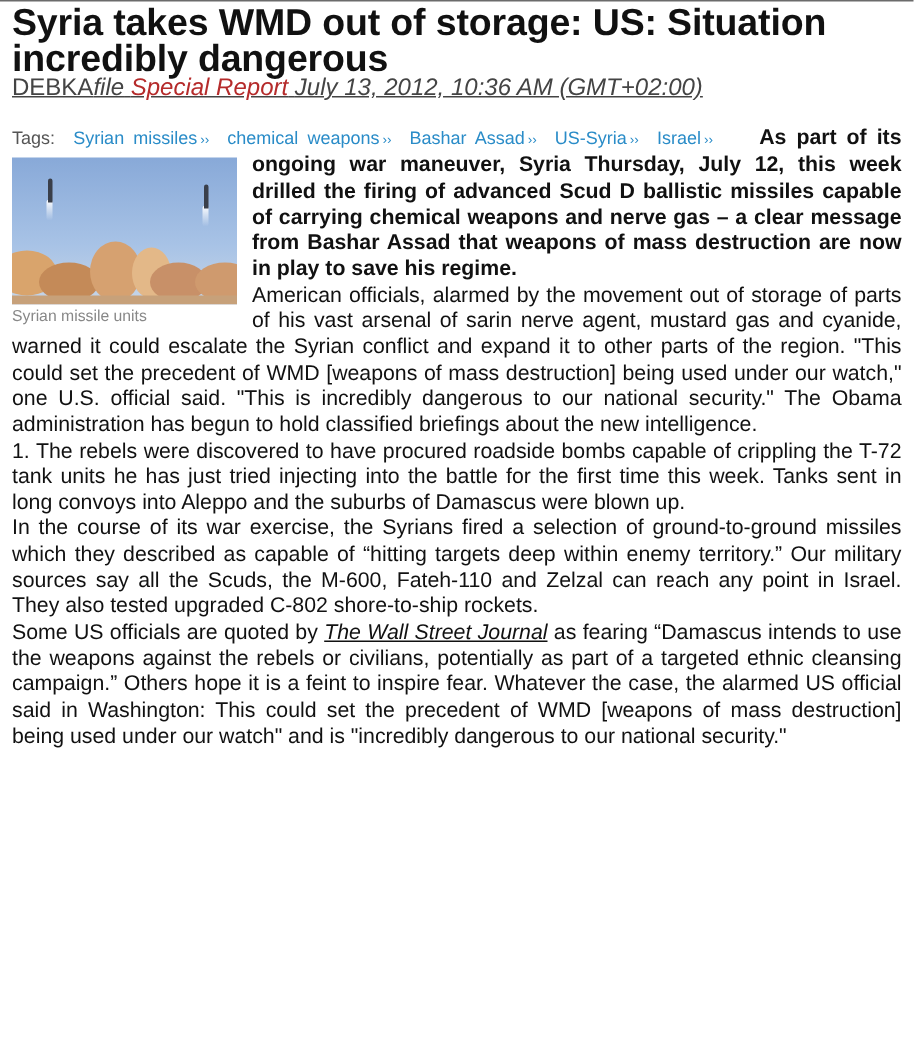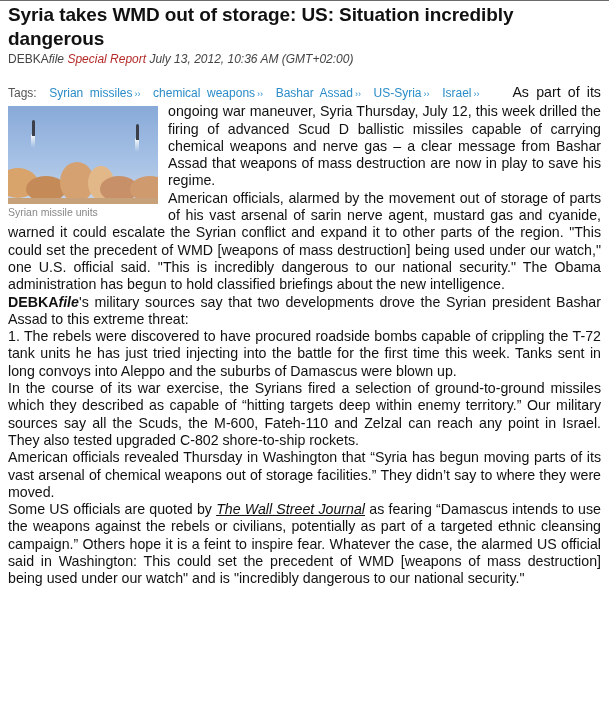--- a/index.html
+++ b/index.html
@@ -4,25 +4,25 @@
 <style>
   html, body { margin: 0; padding: 0; background: #ffffff; }
   body {
     width: 609px; height: 702px; overflow: hidden; position: relative;
     border-top: 1px solid #6b6b6b; box-sizing: border-box;
     font-family: "Liberation Sans", sans-serif; color: #111111;
   }
   .page { padding: 2px 8px 0 8px; }
   h1.title {
     margin: 0; font-family: "Liberation Sans", sans-serif;
-    font-size: 19px; line-height: 24px; font-weight: bold; color: #111;
+    font-size: 25px; line-height: 24px; font-weight: bold; color: #111;
     letter-spacing: -0.1px;
   }
   .byline {
-    font-size: 12px; line-height: 14px; color: #444; margin-top: 1px;
+    font-size: 16px; line-height: 14px; color: #444; margin-top: 1px; text-decoration: underline;
   }
   .byline .site { font-style: normal; }
   .byline .site i { font-style: italic; }
   .byline .report { color: #b52b2b; font-style: italic; }
   .byline .date { font-style: italic; color: #444; }
   .body-wrap {
     font-size: 14.2px; line-height: 17.3px; text-align: justify; margin-top: 18px;
   }
   .tags { font-size: 12px; color: #555; }
   .tags a { color: #2a8cc8; text-decoration: none; }
@@ -77,21 +77,19 @@
         <div class="smoke" style="left:18px; top:70px; width:40px; height:26px; background:#c48a58;"></div>
         <div class="smoke" style="left:52px; top:56px; width:34px; height:40px; background:#d6a170;"></div>
         <div class="smoke" style="left:80px; top:60px; width:26px; height:34px; background:#e3b888;"></div>
         <div class="smoke" style="left:92px; top:70px; width:38px; height:26px; background:#c89068;"></div>
         <div class="smoke" style="left:122px; top:70px; width:40px; height:26px; background:#cf9a6e;"></div>
         <div class="ground"></div>
       </div>
       <div class="caption">Syrian missile units</div>
     </div>
 
-    <p style="display:inline;">As part of its ongoing war maneuver, Syria Thursday, July 12, this week drilled the firing of advanced Scud D ballistic missiles capable of carrying chemical weapons and nerve gas – a clear message from Bashar Assad that weapons of mass destruction are now in play to save his regime.</p>
+    <p style="display:inline;font-weight:bold;">As part of its ongoing war maneuver, Syria Thursday, July 12, this week drilled the firing of advanced Scud D ballistic missiles capable of carrying chemical weapons and nerve gas – a clear message from Bashar Assad that weapons of mass destruction are now in play to save his regime.</p>
     <p>American officials, alarmed by the movement out of storage of parts of his vast arsenal of sarin nerve agent, mustard gas and cyanide, warned it could escalate the Syrian conflict and expand it to other parts of the region.  "This could set the precedent of WMD [weapons of mass destruction] being used under our watch," one U.S. official said. "This is incredibly dangerous to our national security." The Obama administration has begun to hold classified briefings about the new intelligence.</p>
-    <p><span class="b">DEBKA</span><span class="bi">file</span><span>'s military sources say that two developments drove the Syrian president Bashar Assad to this extreme threat:</span></p>
     <p>1. The rebels were discovered to have procured roadside bombs capable of crippling the T-72 tank units he has just tried injecting into the battle for the first time this week. Tanks sent in long convoys into Aleppo and the suburbs of Damascus were blown up.</p>
     <p>In the course of its war exercise, the Syrians fired a selection of ground-to-ground missiles which they described as capable of “hitting targets deep within enemy territory.” Our military sources say all the Scuds, the M-600, Fateh-110 and Zelzal can reach any point in Israel. They also tested upgraded C-802 shore-to-ship rockets.</p>
-    <p>American officials revealed Thursday in Washington that “Syria has begun moving parts of its vast arsenal of chemical weapons out of storage facilities.” They didn’t say to where they were moved.</p>
     <p><span>Some US officials are quoted by </span><span class="it">The Wall Street Journal</span><span> as fearing “Damascus intends to use the weapons against the rebels or civilians, potentially as part of a targeted ethnic cleansing campaign.” Others hope it is a feint to inspire fear. Whatever the case, the alarmed US official said in Washington: This could set the precedent of WMD [weapons of mass destruction] being used under our watch" and is "incredibly dangerous to our national security."</span></p>
   </div>
 </div>
 
 </body></html>

